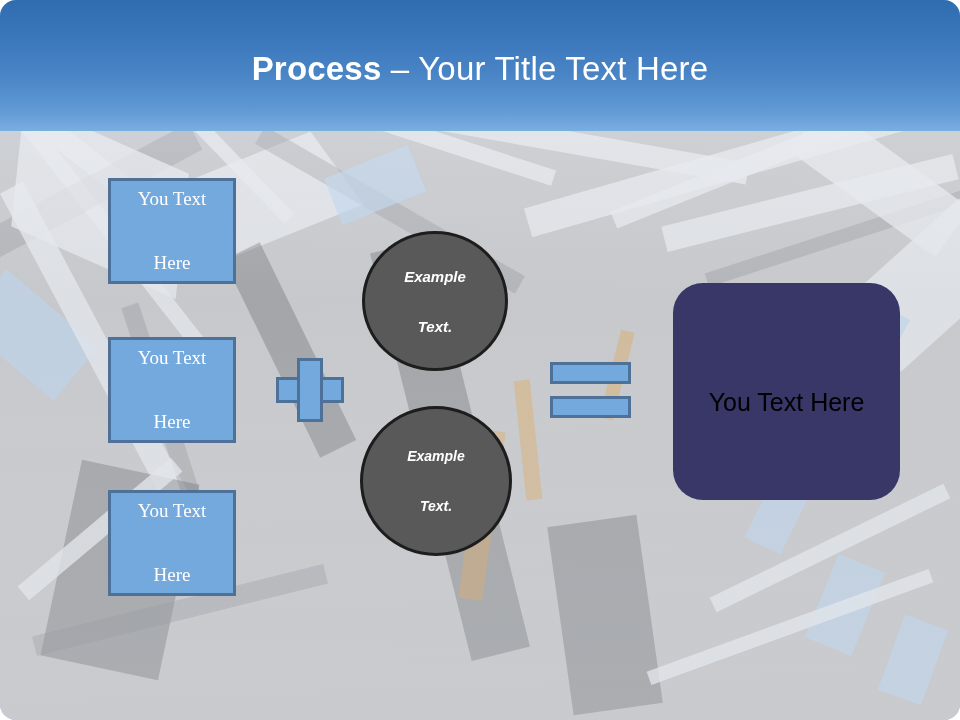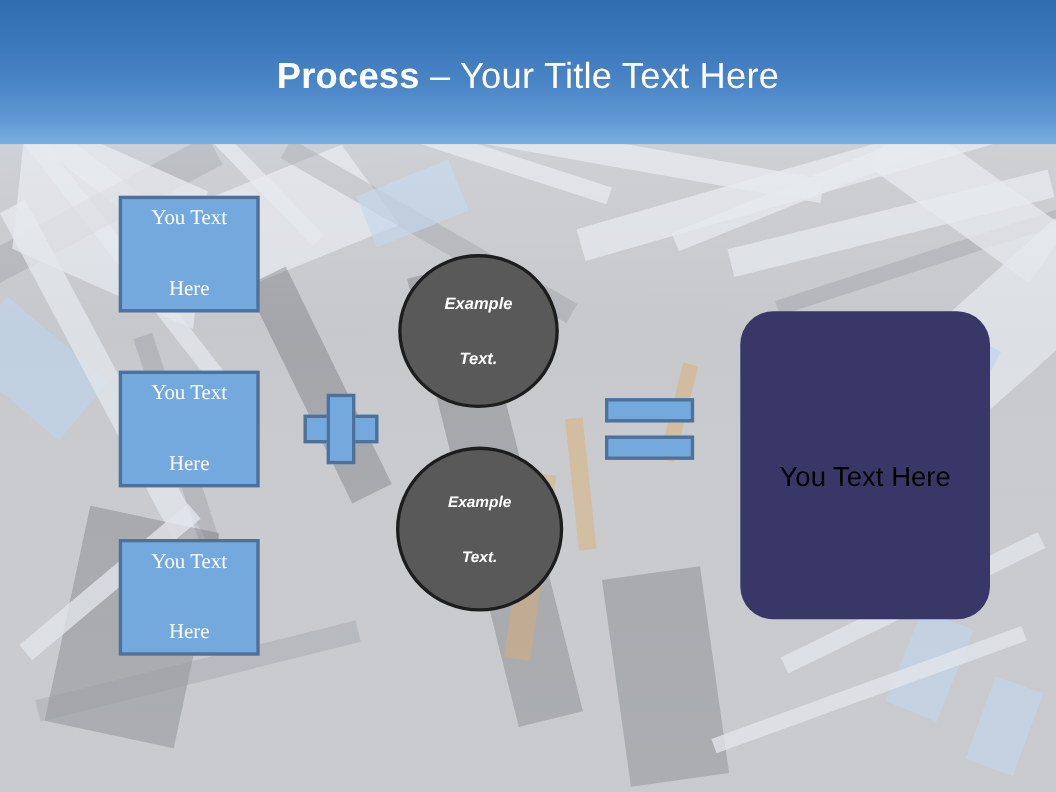--- a/index.html
+++ b/index.html
@@ -7,20 +7,21 @@
     padding: 0;
     background: #ffffff;
   }
   #slide {
     position: relative;
     width: 960px;
     height: 720px;
     overflow: hidden;
     font-family: "Liberation Sans", sans-serif;
     background: #7dd3fc;
+    border-radius: 16px;
   }
 
   
   #photo {
     position: absolute;
     inset: 0;
     overflow: hidden;
     background: linear-gradient(178deg, #bcd3ec 0%, #b6c3d2 9%, #b9bcc1 22%, #bdbfc2 55%, #b9bbbe 100%);
   }
   #photo .beam {
@@ -161,21 +162,21 @@
     border: 3px solid #4d7198;
     box-sizing: border-box;
   }
   #equals .bar.top { top: 0; }
   #equals .bar.bot { top: 34px; }
 
   
   #result-box {
     position: absolute;
     left: 673px; top: 283px;
-    width: 227px; height: 280px;
+    width: 227px; height: 217px;
     background: #383768;
     border-radius: 30px;
     display: flex;
     align-items: center;
     justify-content: center;
     color: #000000;
     font-size: 25px;
     text-align: center;
   }
   #result-box span { display: block; margin-top: 22px; }

